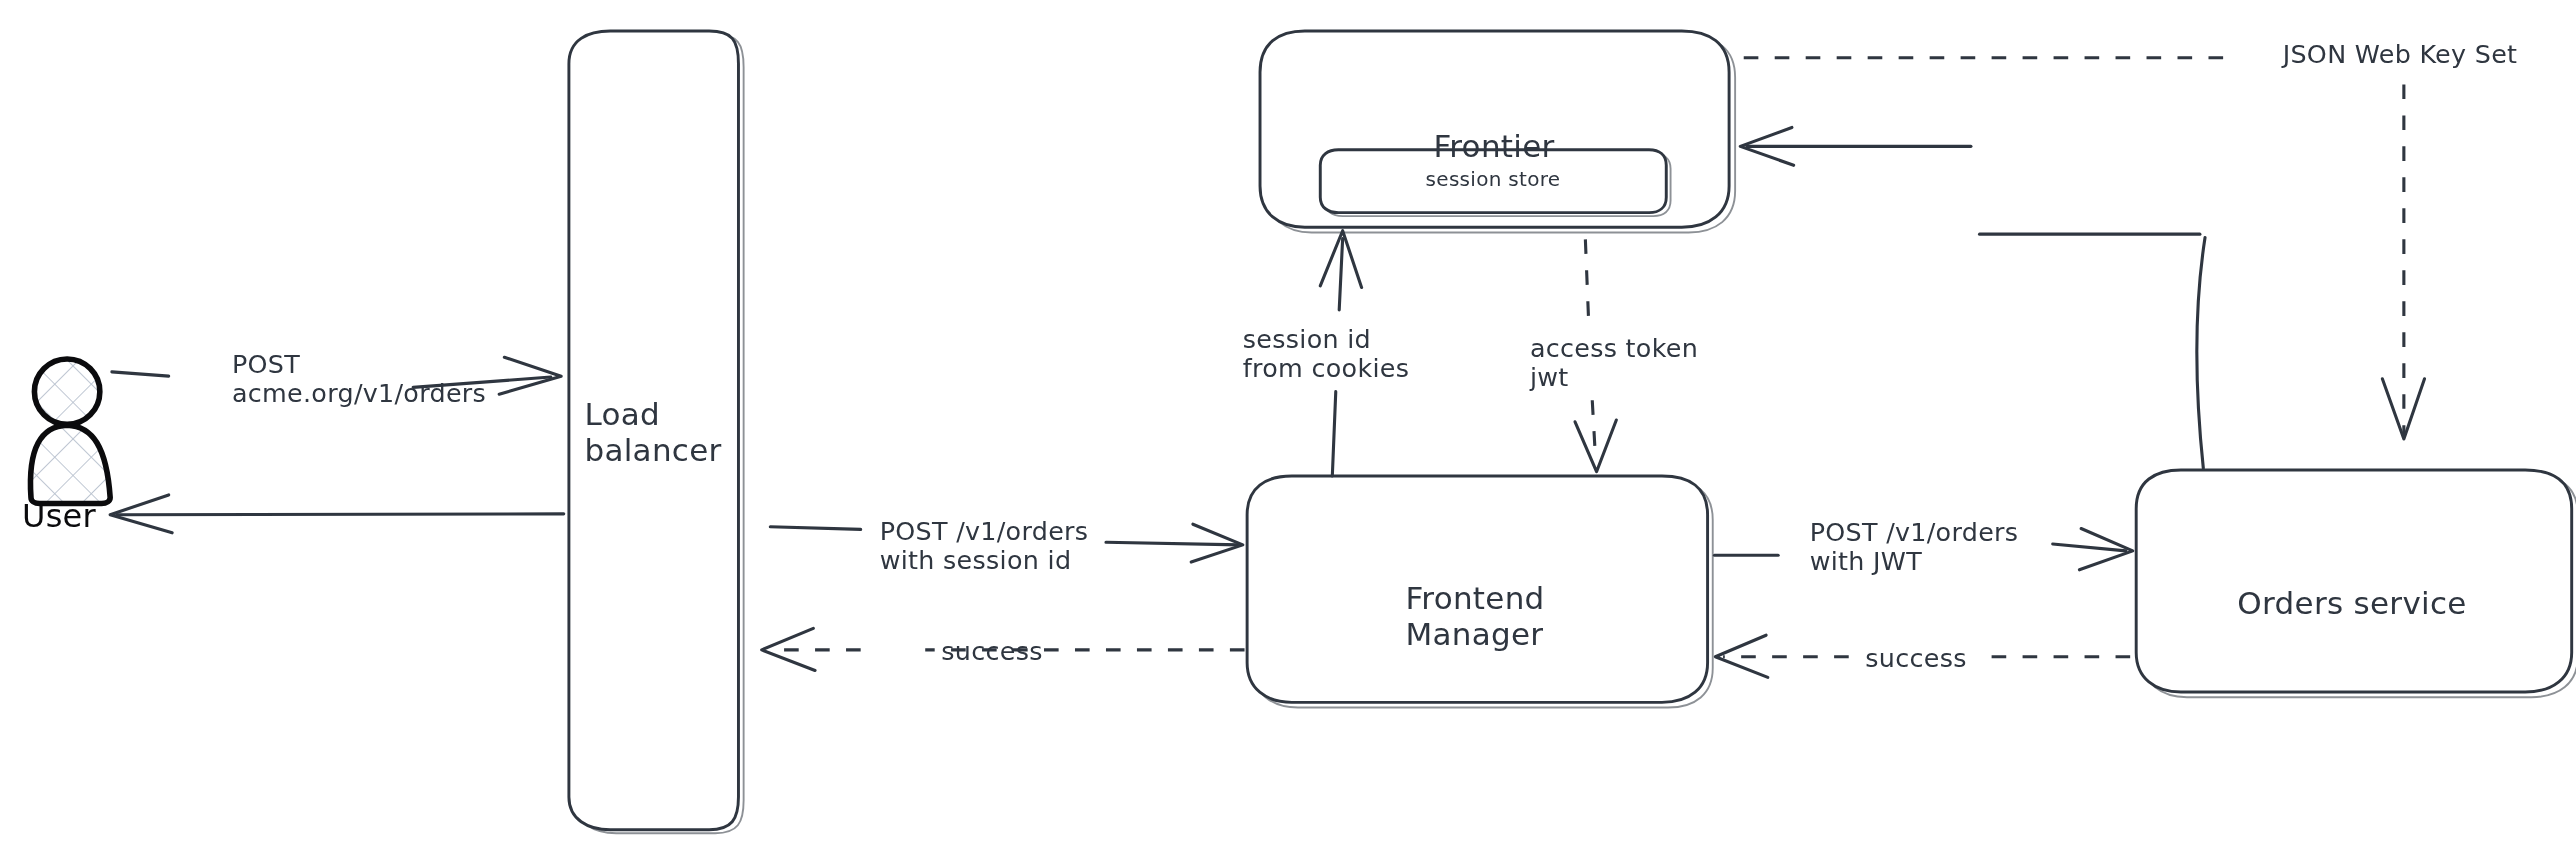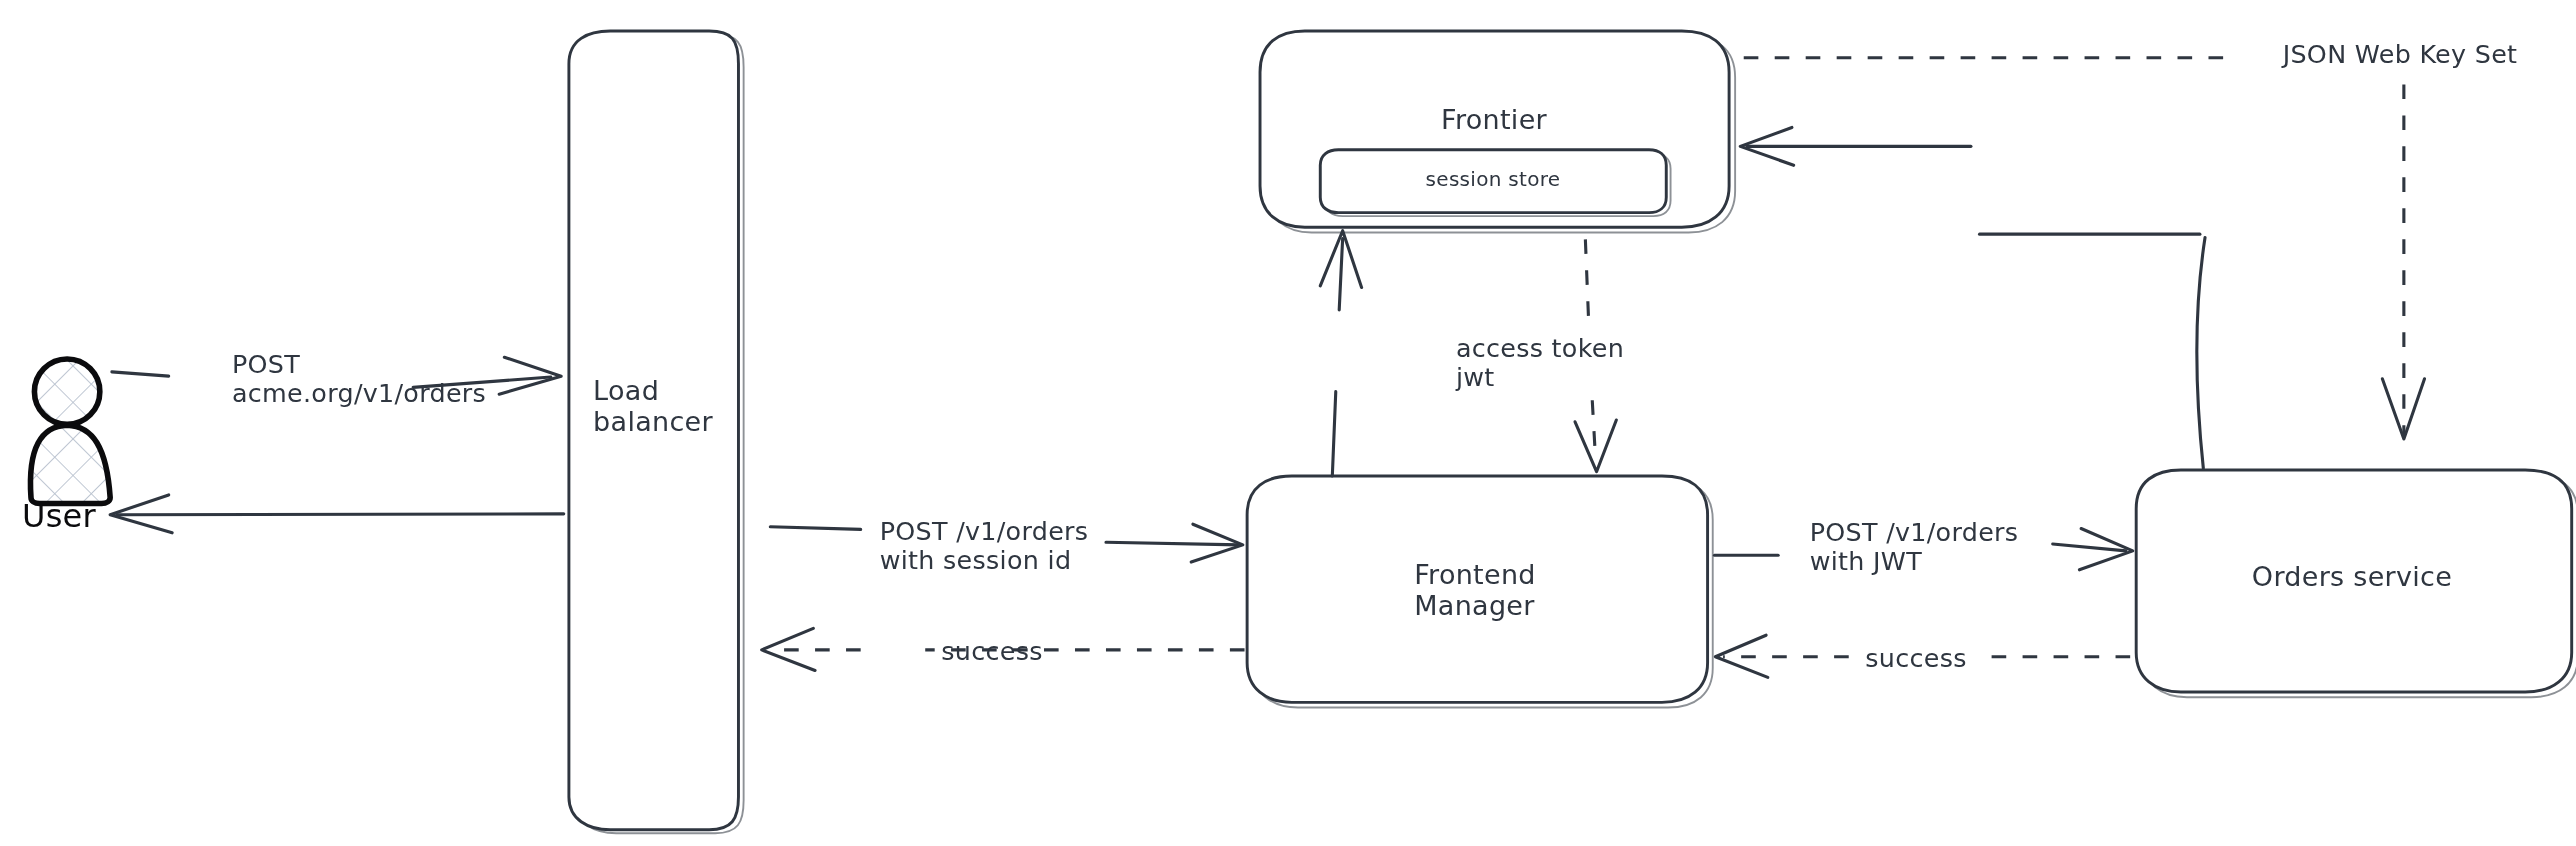--- a/index.html
+++ b/index.html
@@ -77,21 +77,22 @@
     font-family: "DejaVu Sans", sans-serif;
     font-size: 26px;
     line-height: 1.16;
     letter-spacing: 0.3px;
     white-space: pre;
     text-align: left;
     transform: translate(-50%, -50%);
     pointer-events: none;
   }
   .lbl.node-label {
-    font-size: 27px;
+    font-size: 31px;
+    margin-top: 27px;
   }
   .lbl.edge-label {
     font-size: 25.4px;
   }
   .lbl.user-label {
     font-size: 32px;
     color: #0b0b0d;
   }
   .lbl.inner-label {
     font-size: 20px;
@@ -293,22 +294,24 @@
   <div class="lbl node-label" style="left:2352px; top:577px;">Orders service</div>
 
   <div class="lbl edge-label" style="left:314px; top:379px;margin-left:45px;">POST
 acme.org/v1/orders</div>
 
   <div class="lbl edge-label" style="left:984px; top:546px;">POST /v1/orders
 with session id</div>
 
   <div class="lbl edge-label" style="left:992px; top:652px;">success</div>
 
-
-  <div class="lbl edge-label" style="left:1540px; top:363px;">access token
+  <div class="lbl edge-label" style="left:1326px; top:354px;">session id
+from cookies</div>
+
+  <div class="lbl edge-label" style="left:1614px; top:363px;">access token
 jwt</div>
 
   <div class="lbl edge-label" style="left:1914px; top:547px;">POST /v1/orders
 with JWT</div>
 
   <div class="lbl edge-label" style="left:1916px; top:659px;">success</div>
 
 
   <div class="lbl edge-label" style="left:2400px; top:55px;">JSON Web Key Set</div>
 

